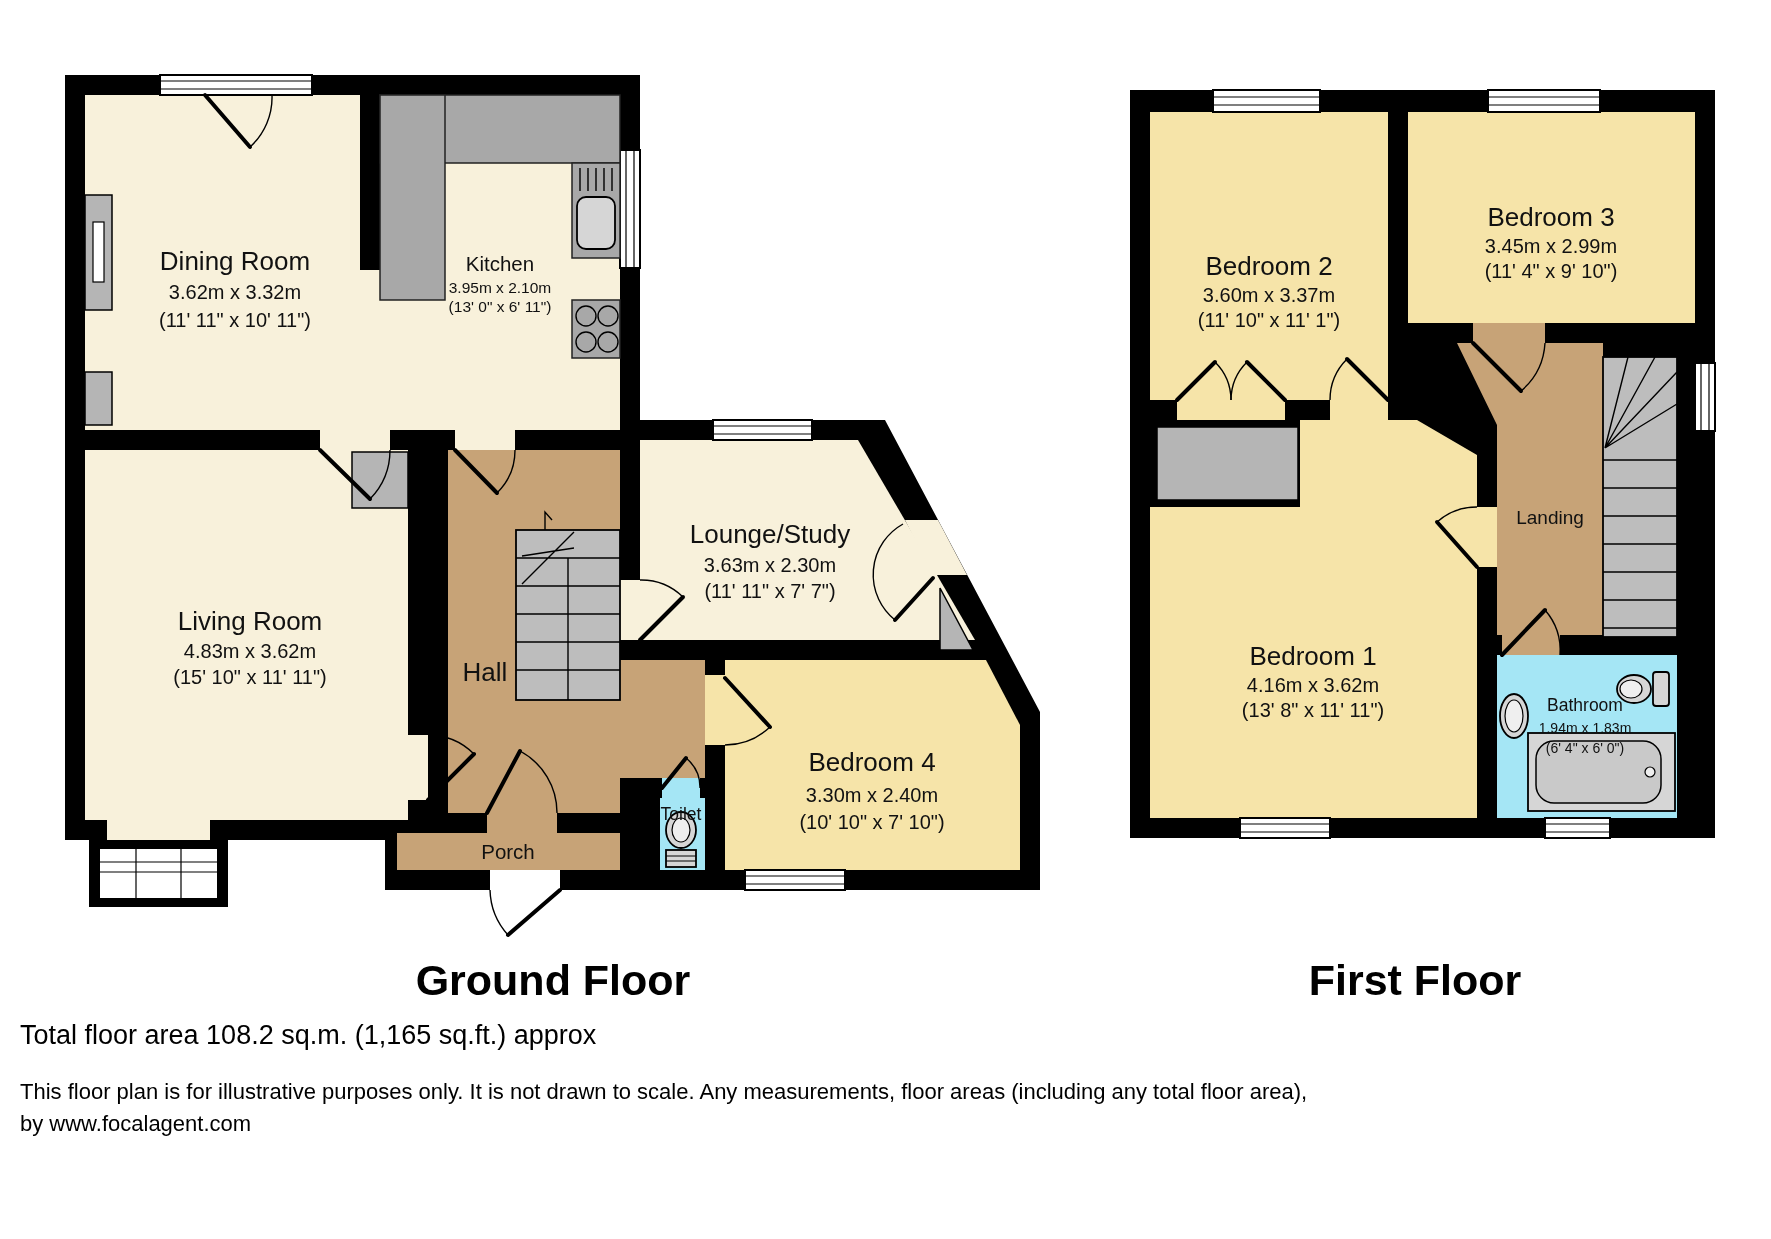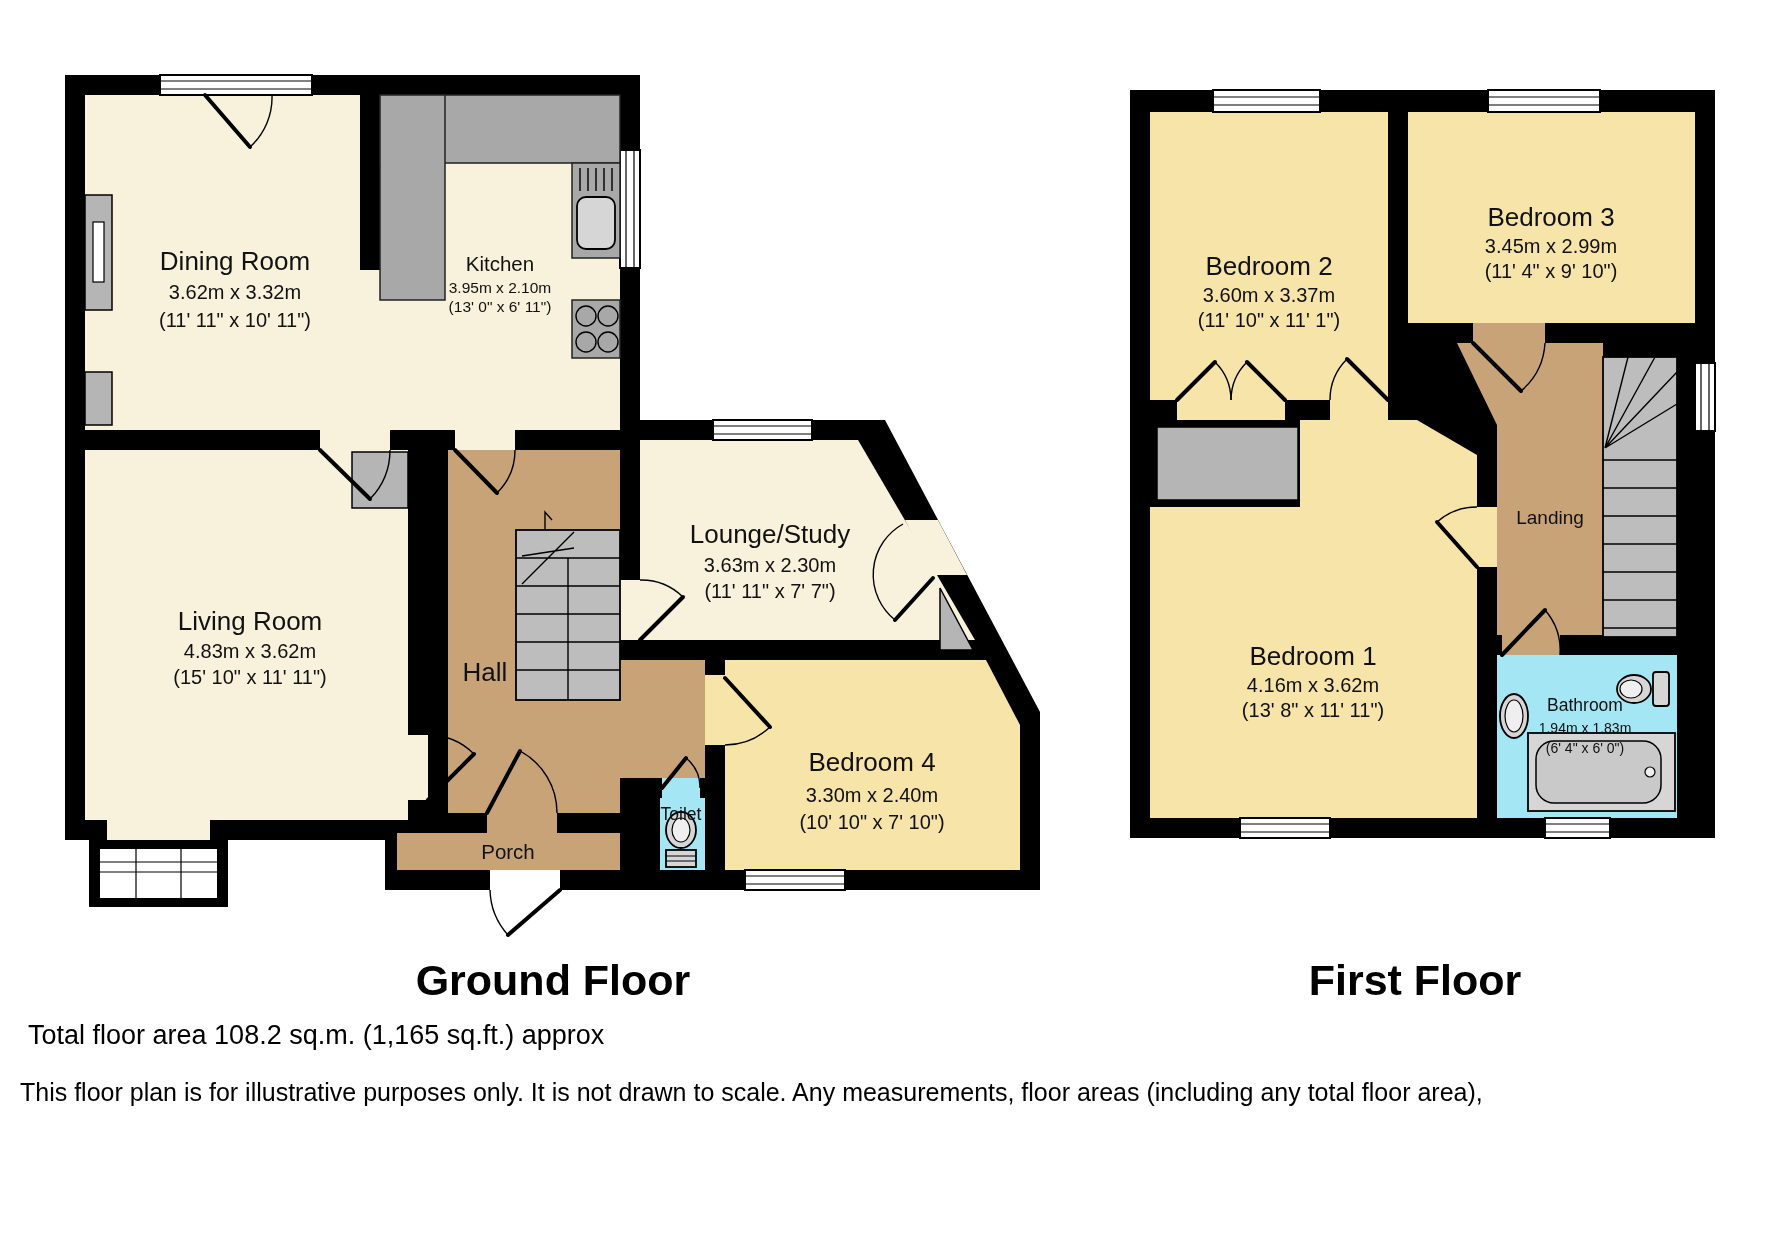--- a/index.html
+++ b/index.html
@@ -17,22 +17,22 @@
   .wall{fill:#000;stroke:none;}
   .win{fill:#fff;stroke:#000;stroke-width:2;}
   .winline{stroke:#000;stroke-width:1.2;fill:none;}
   .leaf{stroke:#000;stroke-width:4;fill:none;stroke-linecap:round;}
   .arc{stroke:#000;stroke-width:1.4;fill:none;}
   .cnt{fill:#a8a8a8;stroke:#222;stroke-width:1.5;}
   .fix{fill:#d6d6d6;stroke:#000;stroke-width:1.8;}
   .stair{fill:#bdbdbd;stroke:#000;stroke-width:1.8;}
   .sline{stroke:#000;stroke-width:1.4;fill:none;}
   .gray{fill:#b5b5b5;stroke:#000;stroke-width:1.5;}
-  #footer-total{position:absolute;left:28px;top:1020px;font-size:27px;}
-  #footer-disclaimer{position:absolute;left:20px;top:1076px;font-size:25px;line-height:32px;}
+  #footer-total{position:absolute;left:20px;top:1020px;font-size:27px;}
+  #footer-disclaimer{position:absolute;left:20px;top:1076px;font-size:22px;line-height:32px;}
 </style>
 </head>
 <body>
 
 <svg id="plan-svg" viewBox="0 0 1771 1239">
 
   <g>
 
     <path class="wall" d="M65,75 L640,75 L640,420 L885,420 L1040,712 L1040,890 L385,890 L385,840 L65,840 Z"></path>
 
@@ -285,13 +285,14 @@
     <text class="rd-xs" x="1585" y="753">(6' 4" x 6' 0")</text>
   </g>
 
   <text class="floor-title" x="553" y="995">Ground Floor</text>
   <text class="floor-title" x="1415" y="995">First Floor</text>
 </svg>
 
 <div id="footer-total">Total floor area 108.2 sq.m. (1,165 sq.ft.) approx</div>
 <div id="footer-disclaimer">
   <div>This floor plan is for illustrative purposes only. It is not drawn to scale. Any measurements, floor areas (including any total floor area),</div>
+  <div>by www.focalagent.com</div>
 </div>
 
 </body></html>

